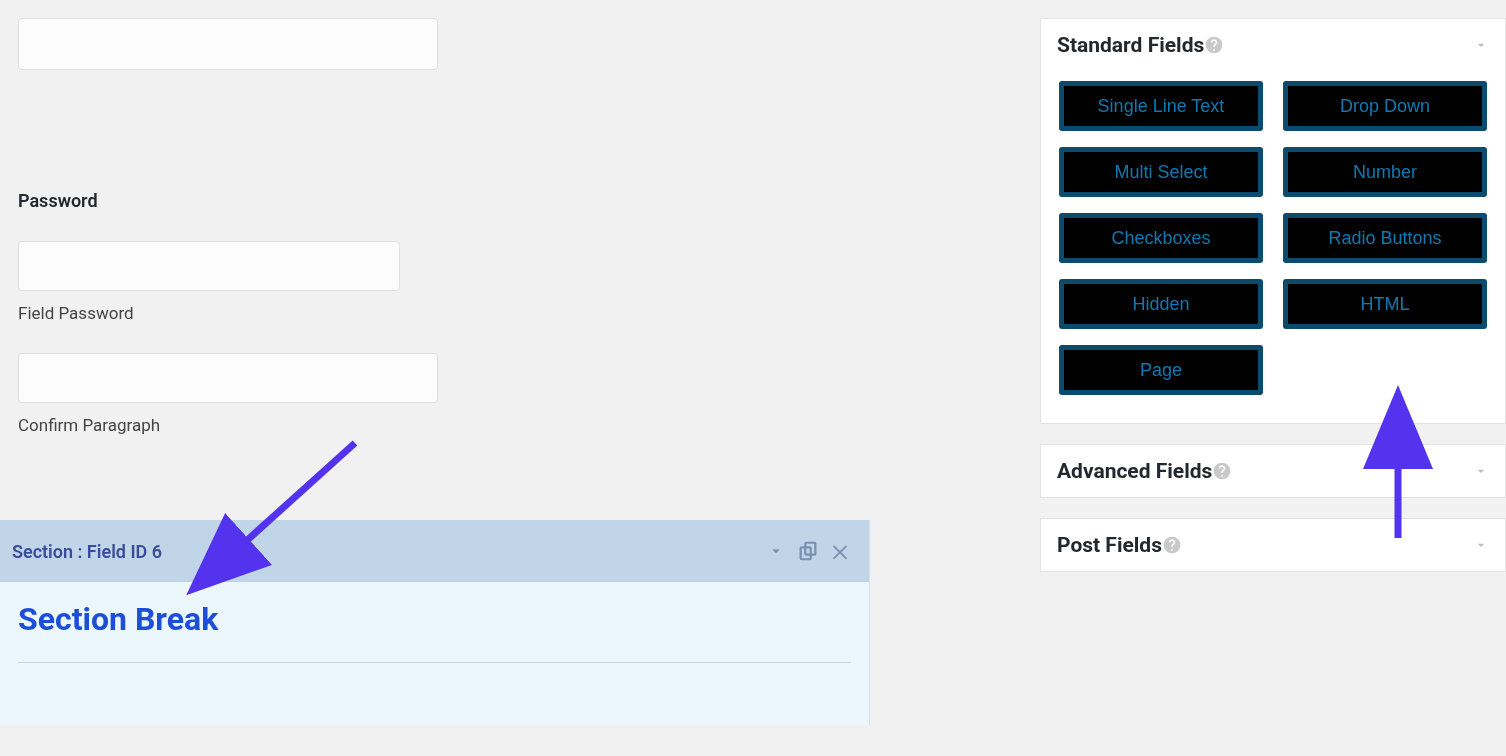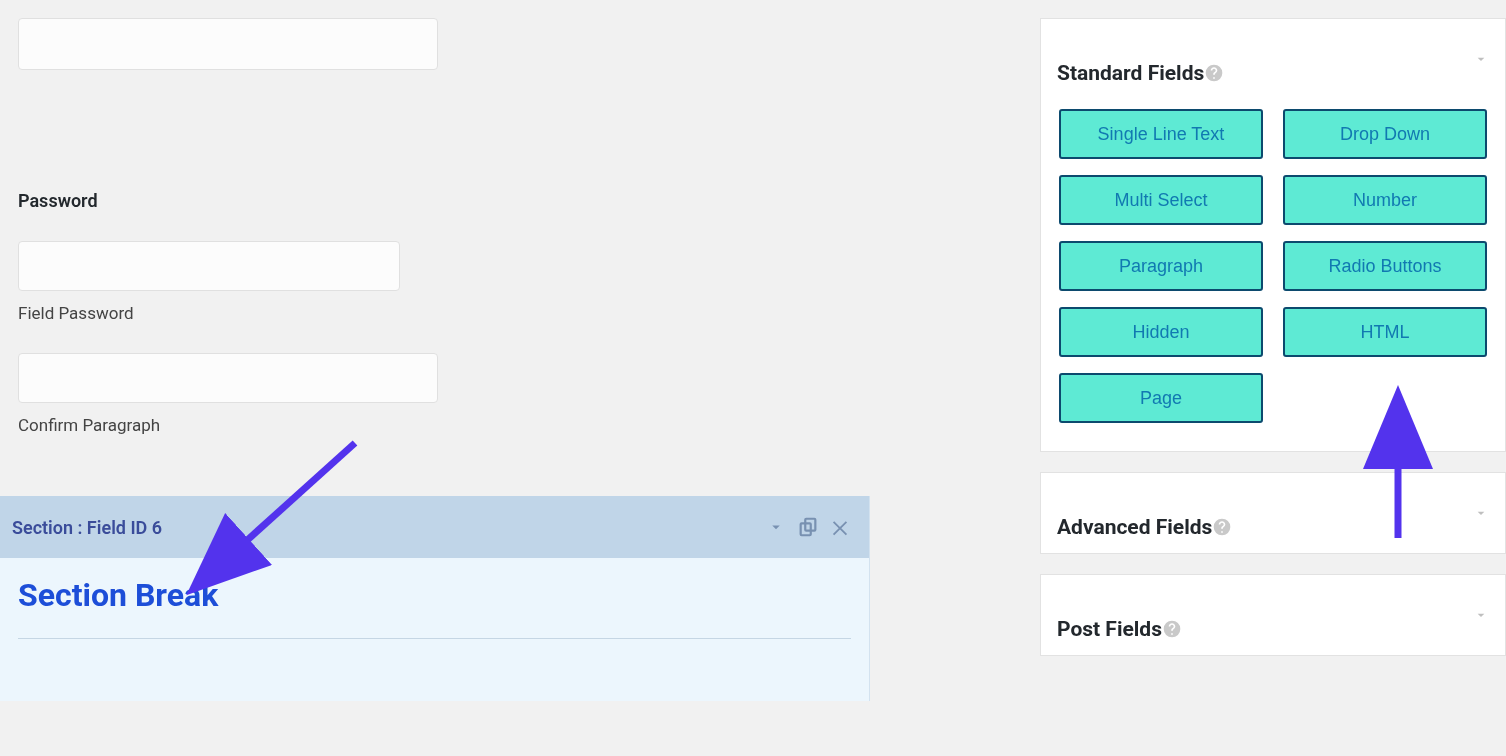--- a/index.html
+++ b/index.html
@@ -63,21 +63,21 @@
       width: 420px;
       height: 50px;
       background: #fcfcfc;
       border: 1px solid #e0e0e0;
       border-radius: 4px;
       margin-bottom: 12px;
     }
     .section-field {
       position: absolute;
       left: 0;
-      top: 496px;
+      top: 520px;
       width: 870px;
       background: #ecf6fd;
       border-right: 1px solid #d3e2ef;
     }
     .section-header {
       background: #c0d5e8;
       height: 62px;
       display: flex;
       align-items: center;
       justify-content: space-between;
@@ -137,21 +137,20 @@
       display: flex;
       align-items: center;
       justify-content: space-between;
       padding: 14px 16px;
       cursor: pointer;
     }
     .panel-header-left {
       display: flex;
       align-items: center;
       gap: 0;
-      margin-top: 28px;
     }
     .panel-title {
       font-size: 21px;
       font-weight: 700;
       color: #23282d;
     }
     .help-icon {
       color: #c9c9c9;
       width: 20px; height: 20px;
       display: inline-flex;
@@ -167,22 +166,22 @@
     .panel-body {
       padding: 10px 18px 28px 18px;
     }
     .field-grid {
       display: grid;
       grid-template-columns: 1fr 1fr;
       gap: 16px 20px;
     }
     .field-btn {
       height: 50px;
-      background: #5eead4;
-      border: 2px solid #0c4a6e;
+      background: #000000;
+      border: 5px solid #0c4a6e;
       border-radius: 3px;
       color: #1179b1;
       font-size: 18px;
       font-weight: 400;
       text-align: right;
       display: flex;
       align-items: center;
       justify-content: center;
       cursor: pointer;
     }
@@ -257,21 +256,21 @@
             <path d="M7 10l5 5 5-5z"></path>
           </svg>
       </span>
     </div>
     <div class="panel-body">
       <div class="field-grid">
         <button class="field-btn">Single Line Text</button>
         <button class="field-btn">Drop Down</button>
         <button class="field-btn">Multi Select</button>
         <button class="field-btn">Number</button>
-        <button class="field-btn">Paragraph</button>
+        <button class="field-btn">Checkboxes</button>
         <button class="field-btn">Radio Buttons</button>
         <button class="field-btn">Hidden</button>
         <button class="field-btn">HTML</button>
         <button class="field-btn">Page</button>
       </div>
     </div>
   </div>
 
   <div class="sidebar-panel">
     <div class="panel-header">

